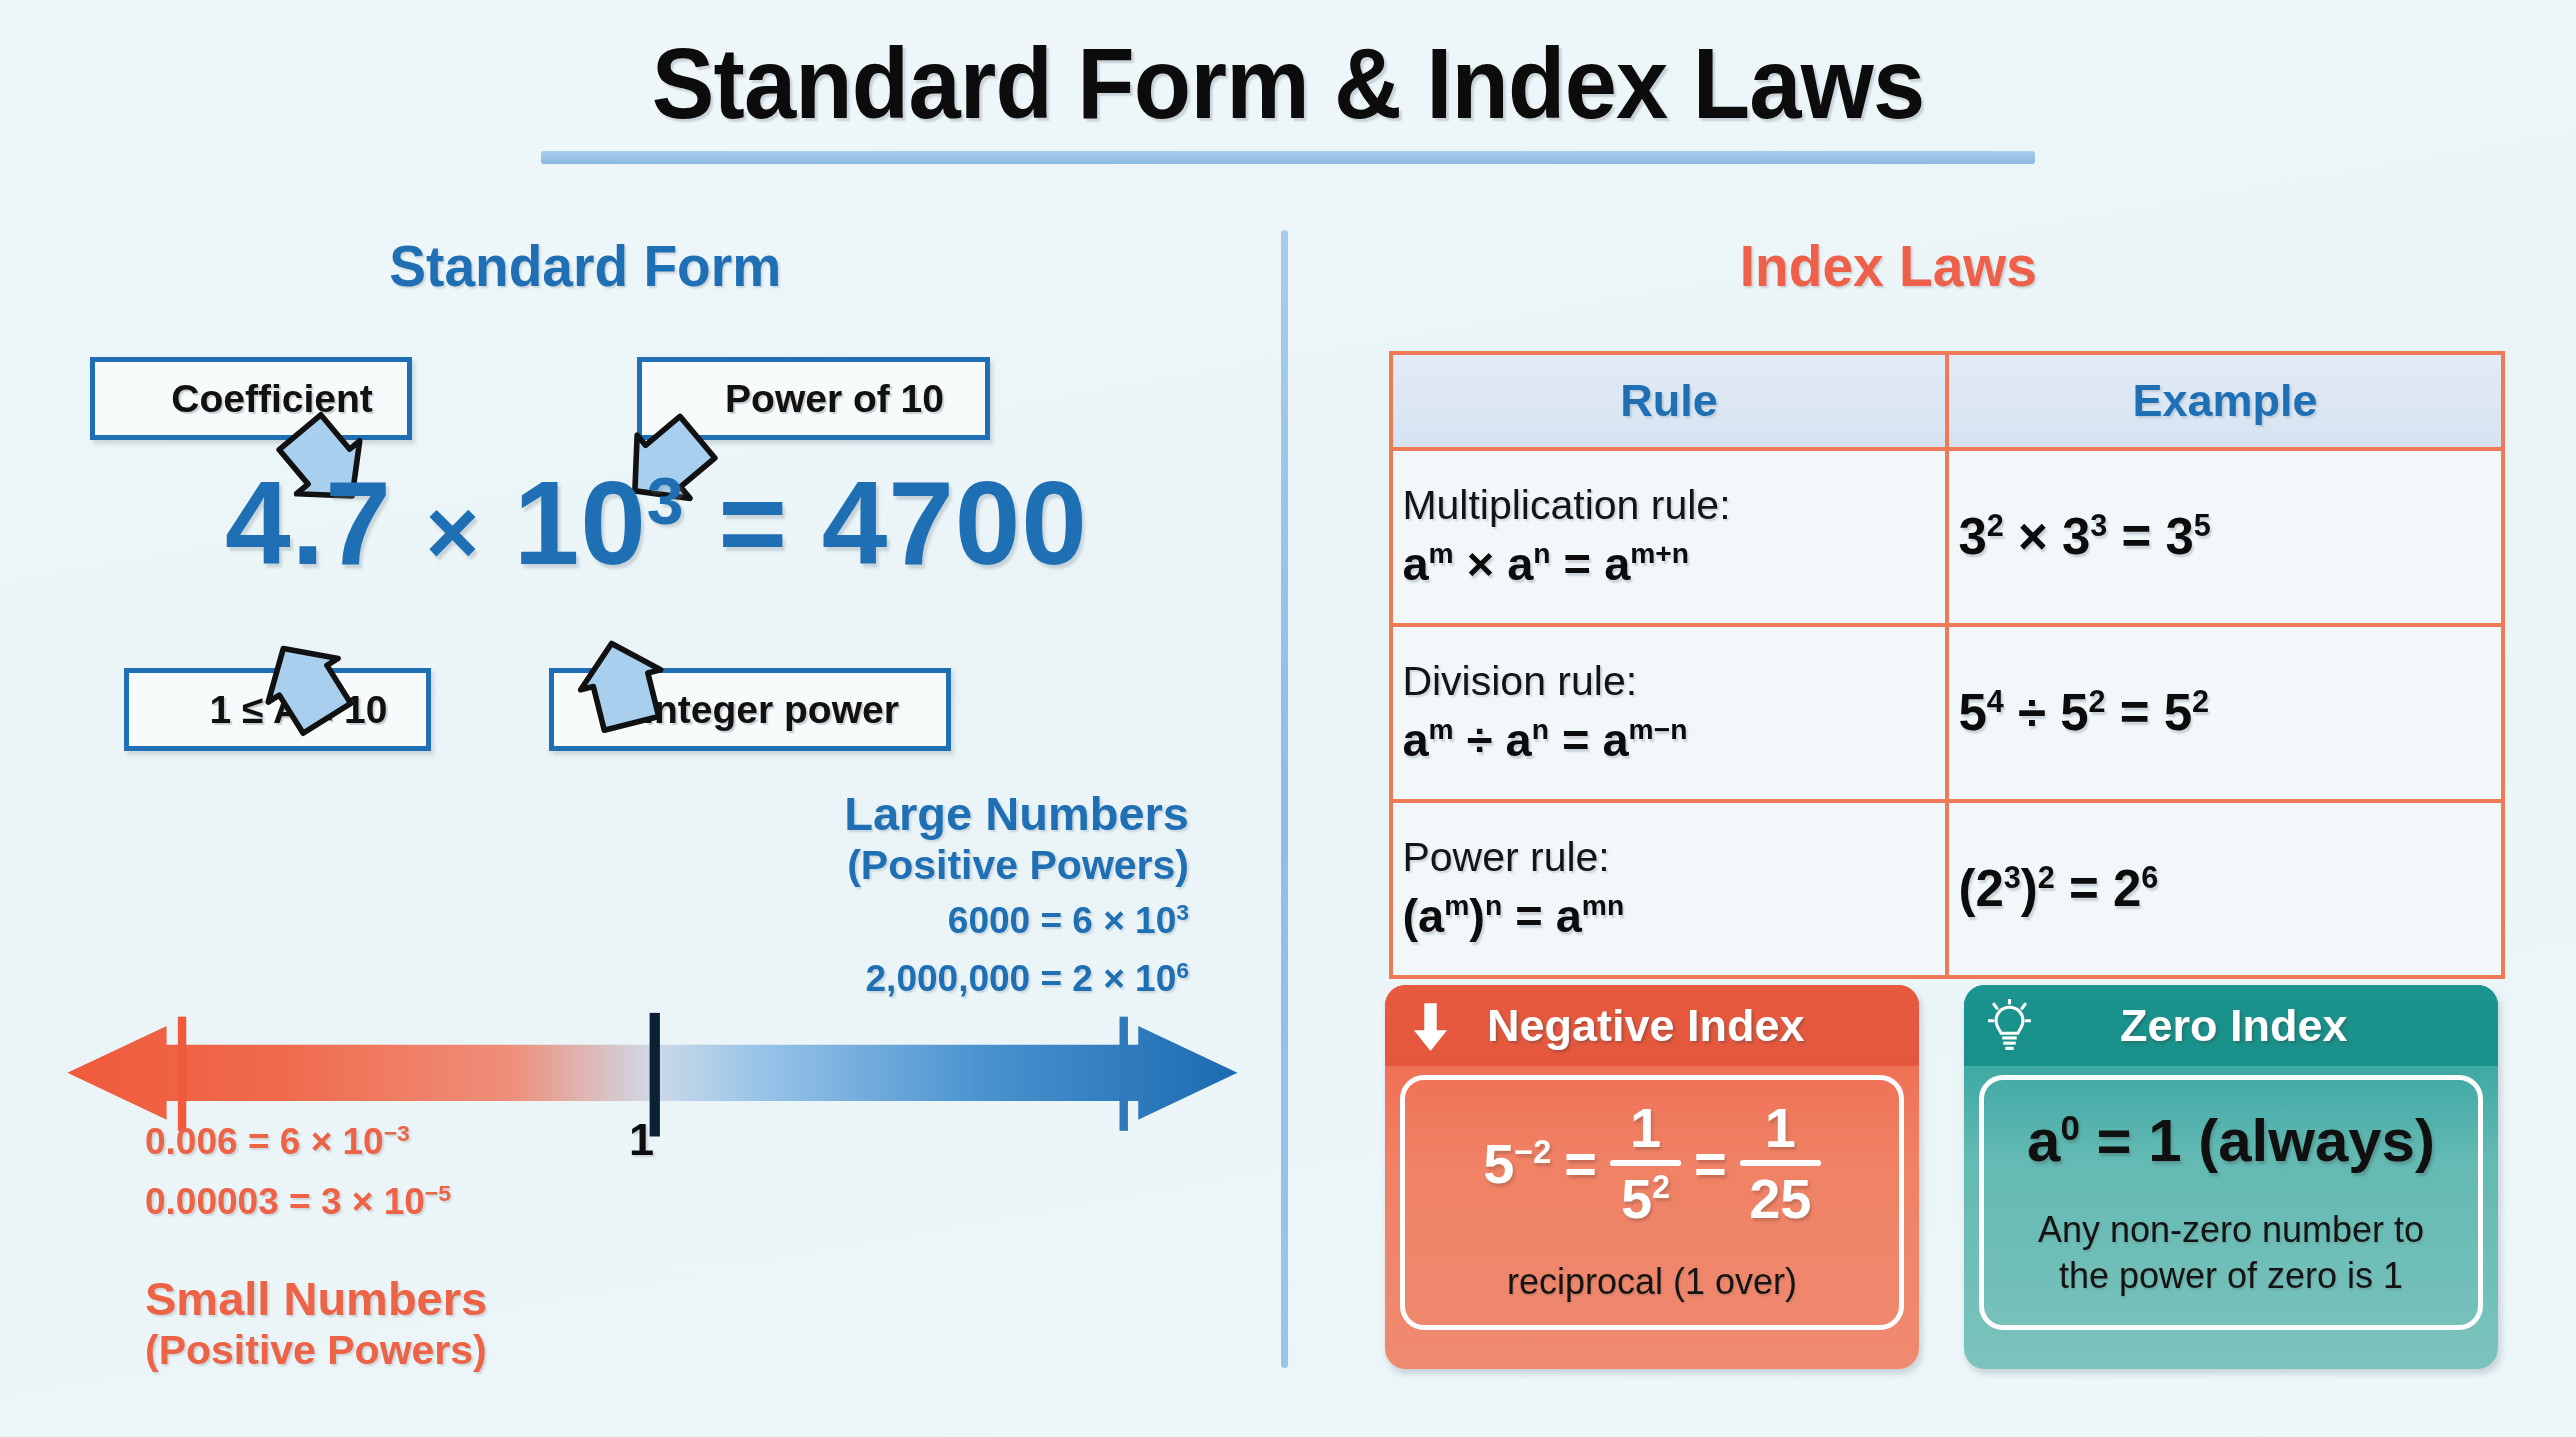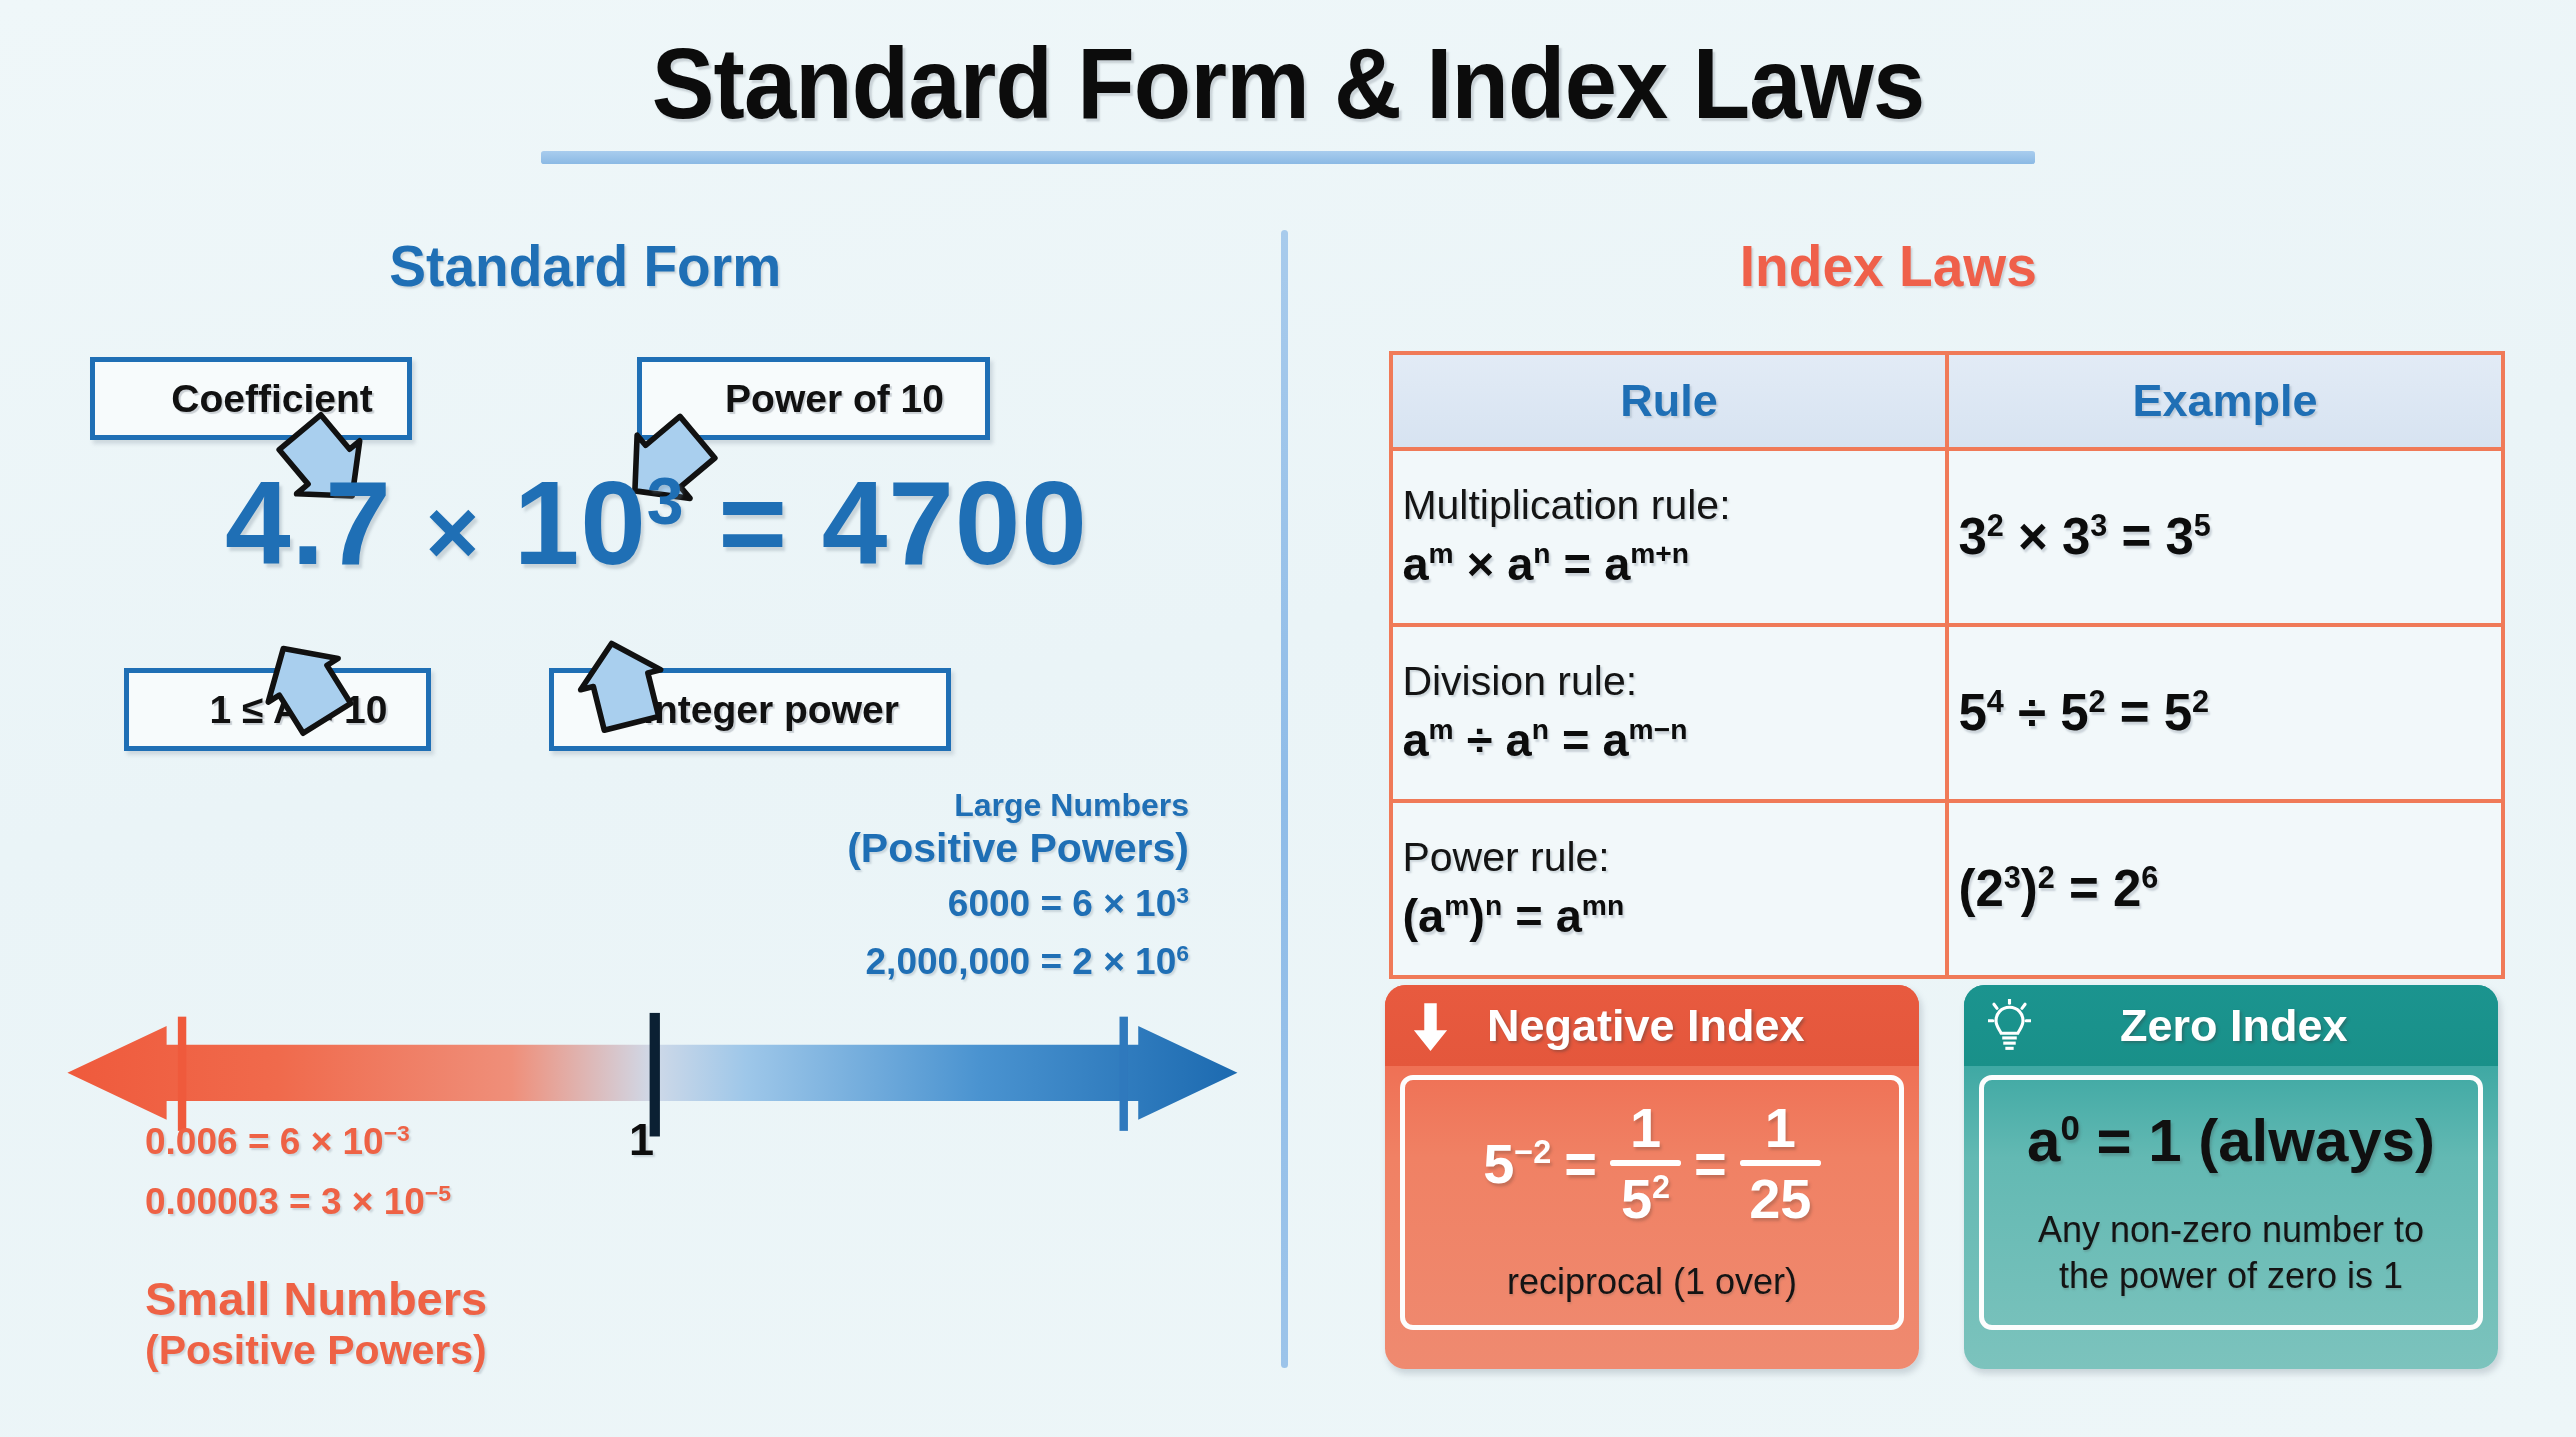--- a/index.html
+++ b/index.html
@@ -134,21 +134,21 @@
     position: absolute;
     left: 599px;
     top: 788px;
     width: 590px;
     text-align: right;
     color: #1f6fb5;
     font-family: "Liberation Sans Narrow", "Liberation Sans", sans-serif;
     font-weight: bold;
     text-shadow: 1.9px 1.9px 1.9px rgba(120,135,150,0.28);
   }
-  #large-numbers .ln-title   { font-size: 32px; line-height: 1.12; }
+  #large-numbers .ln-title   { font-size: 47px; line-height: 1.12; }
   #large-numbers .ln-sub     { font-size: 41px; line-height: 1.2; }
   #large-numbers .ln-example { font-size: 37px; line-height: 1.46; margin-top: 4px; }
   #large-numbers sup, #small-numbers sup {
     font-size: 0.62em;
     vertical-align: super;
     line-height: 0;
   }
 
   
   #number-line-layer {
@@ -268,21 +268,21 @@
     font-family: "Liberation Sans Narrow", "Liberation Sans", sans-serif;
     font-size: 45px;
     font-weight: bold;
     text-shadow: 1.9px 1.9px 2.8px rgba(60,60,60,0.35);
     white-space: nowrap;
   }
   #card-zero .card-title { margin-left: 54px; }
   .card-body {
     margin: 9.4px 15px 17px 15px;
     border: 5.6px solid #fdfdfd;
-    border-radius: 13px;
+    border-radius: 24px;
     height: 255px;
     box-sizing: border-box;
     display: flex;
     flex-direction: column;
     align-items: center;
     justify-content: center;
     padding: 3.7px 9.4px;
   }
   .card-formula-white {
     color: #ffffff;

